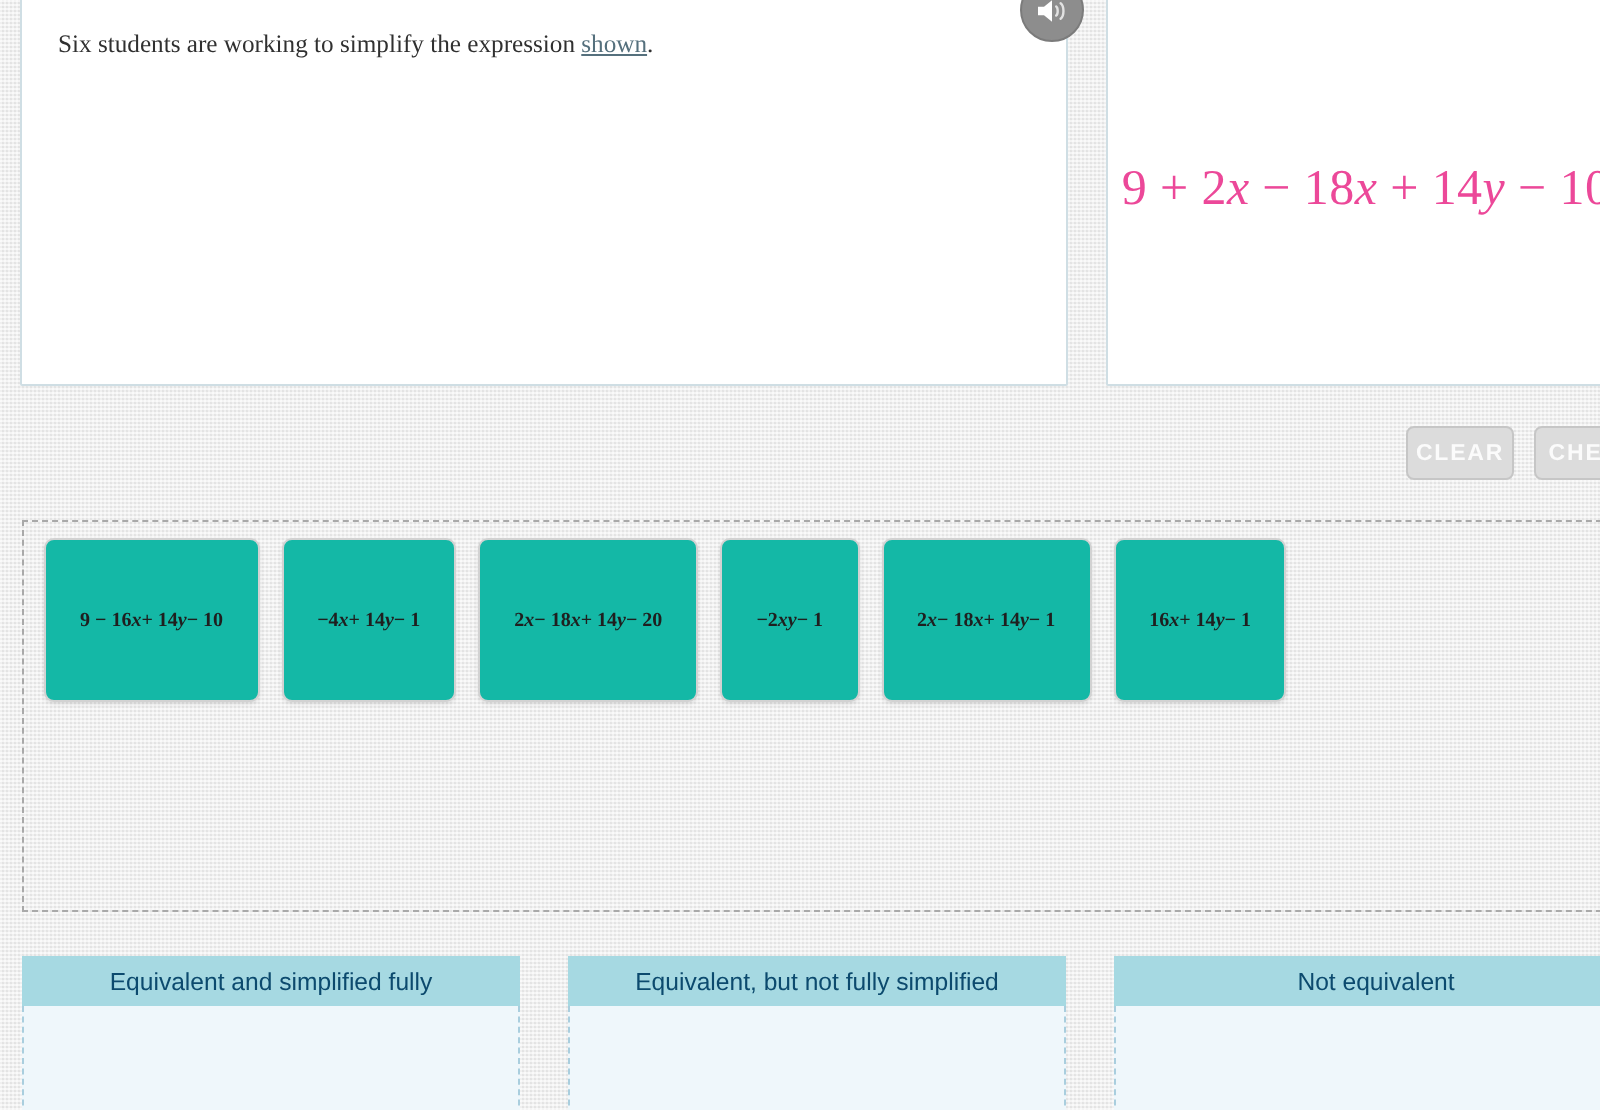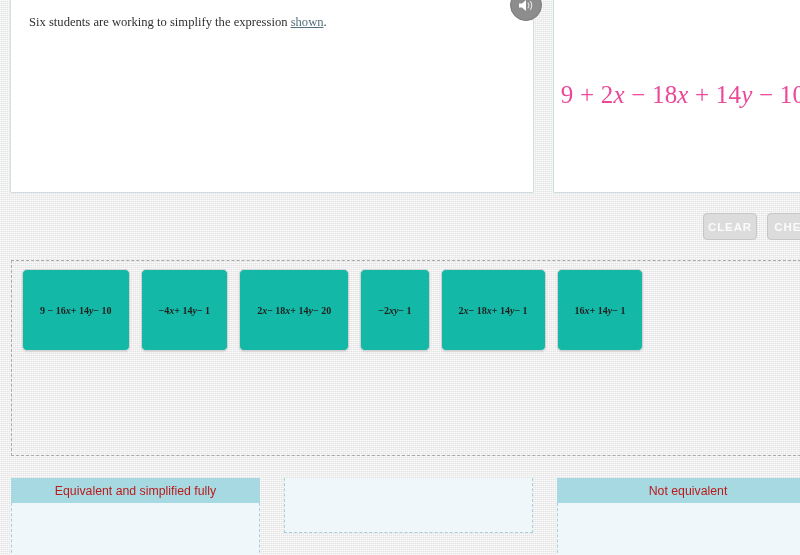--- a/index.html
+++ b/index.html
@@ -181,21 +181,21 @@
     width: 262px;
     flex: 0 0 262px;
   }
   .dz-header {
     background: #a6d9e2;
     height: 25px;
     display: flex;
     align-items: center;
     justify-content: center;
     font-size: 12.3px;
-    color: #b91c1c;
+    color: #0c4a6e;
     box-sizing: border-box;
   }
   .dz-body {
     background: #eff7fb;
     border: 1px dashed #a9cede;
     border-top: none;
     height: 55px;
     box-sizing: border-box;
   }
 </style>
@@ -276,19 +276,20 @@
       </div>
     </div>
 </div>
 
 <div class="dropzones">
     <div class="dropzone">
       <div class="dz-header">Equivalent and simplified fully</div>
       <div class="dz-body"></div>
     </div>
     <div class="dropzone">
+      <div class="dz-header">Equivalent, but not fully simplified</div>
       <div class="dz-body"></div>
     </div>
     <div class="dropzone wide">
       <div class="dz-header">Not equivalent</div>
       <div class="dz-body"></div>
     </div>
   </div>
 
 </body></html>

